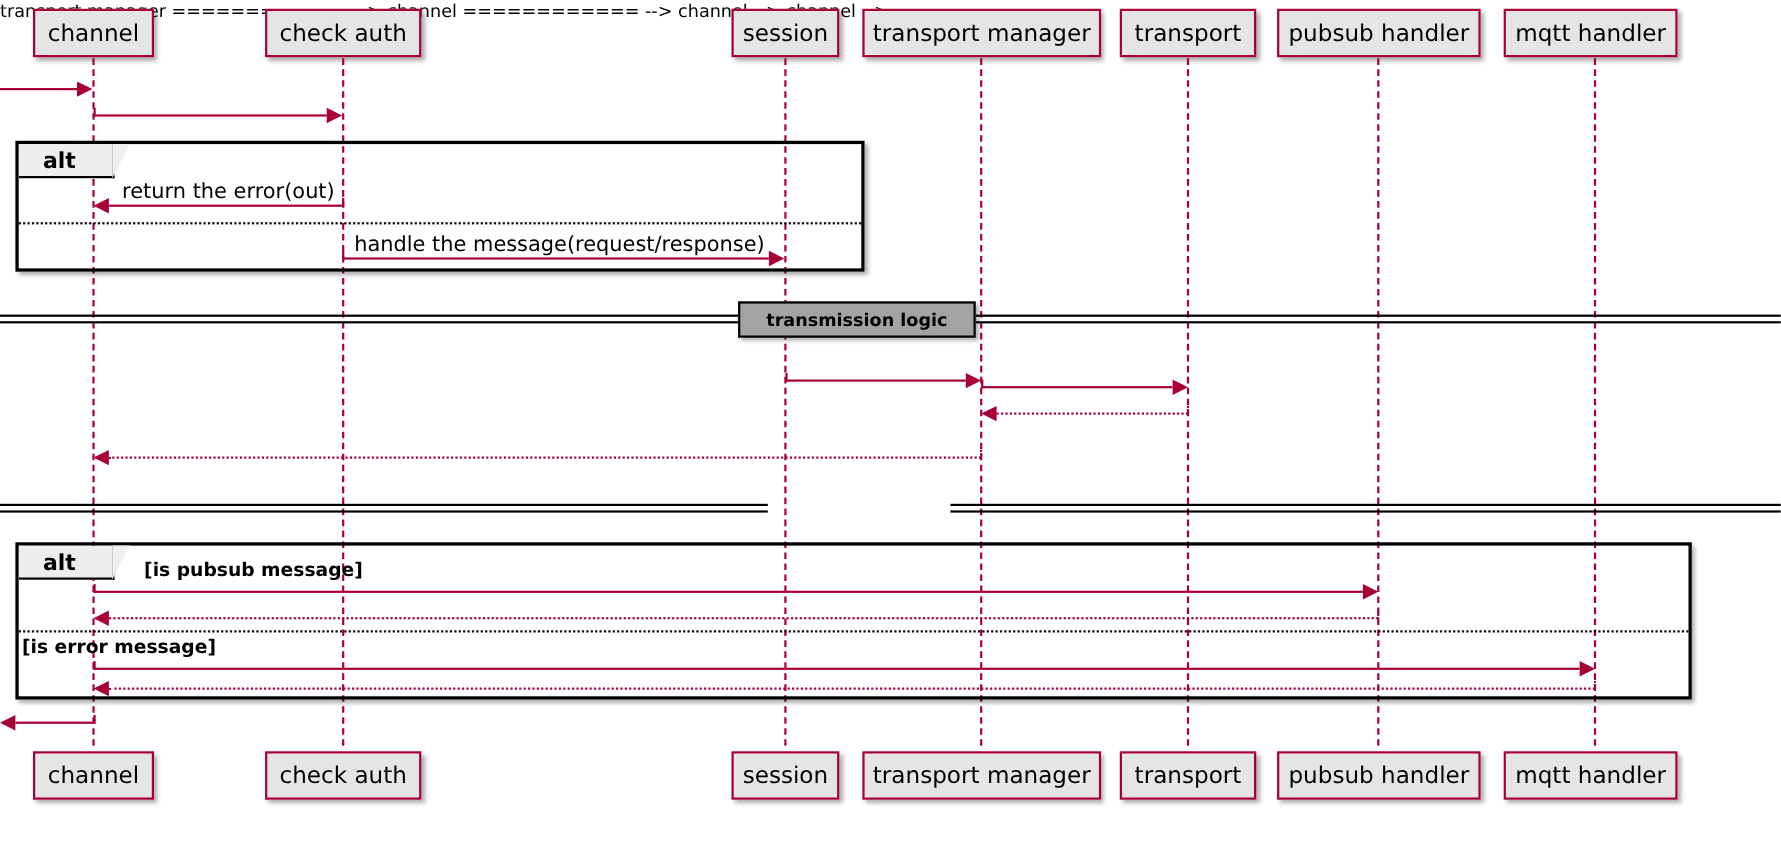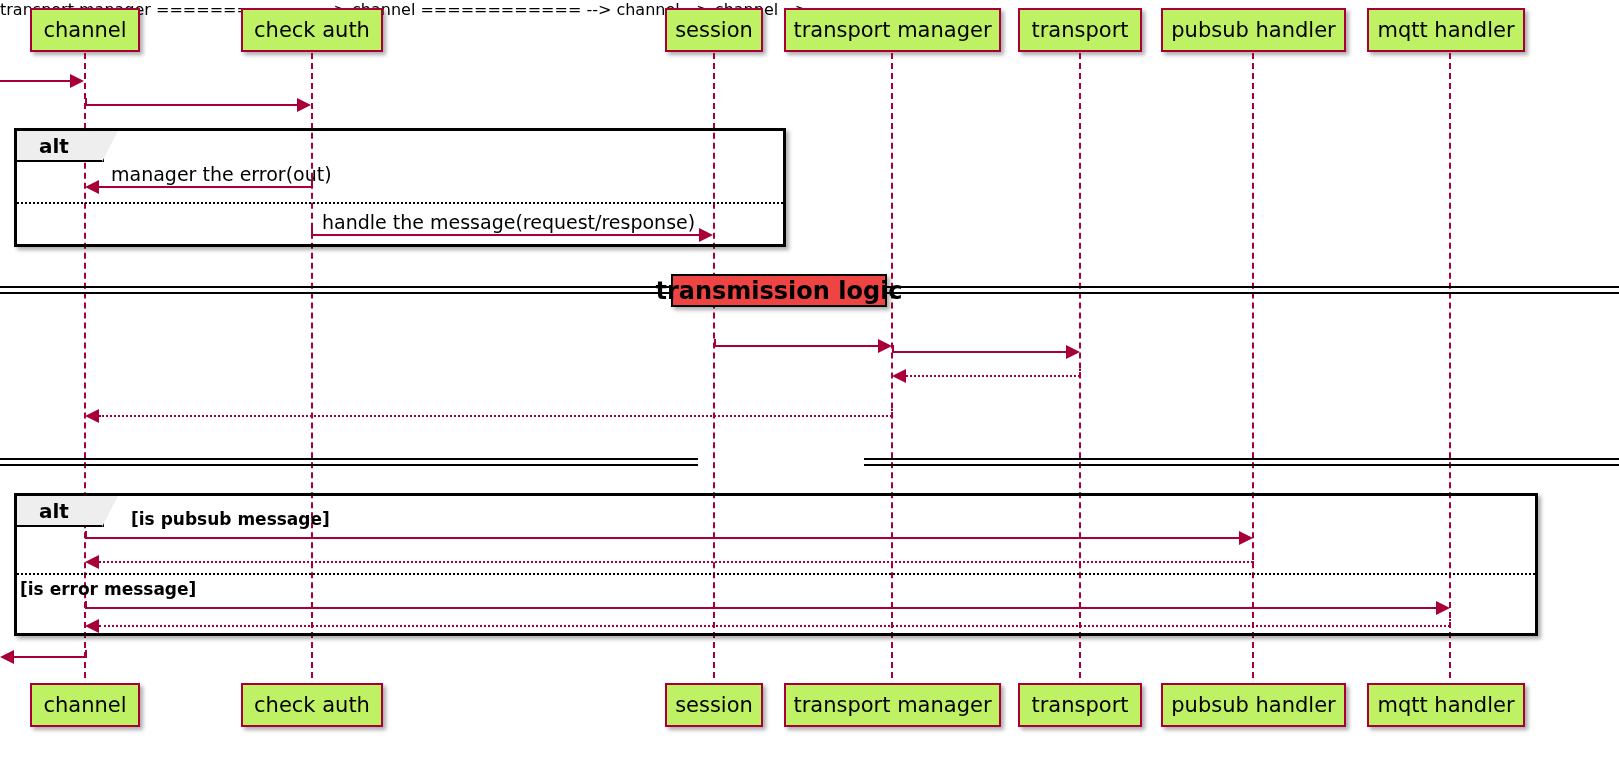--- a/index.html
+++ b/index.html
@@ -14,21 +14,21 @@
     width: 1619px;
     height: 774px;
     background: #FFFFFF;
     overflow: hidden;
   }
 
   
   .participant {
     position: absolute;
     box-sizing: border-box;
-    background: #bef264;
+    background: #e5e5e5;
     border: 2px solid #A80036;
     color: #000000;
     font-size: 21px;
     line-height: 1;
     display: flex;
     align-items: center;
     justify-content: center;
     white-space: nowrap;
     box-shadow: 3px 3px 4px rgba(0,0,0,0.32);
     height: 44px;
@@ -135,23 +135,23 @@
 
   
   .sep-line {
     position: absolute;
     height: 0;
     border-top: 2px solid #000000;
   }
   .sep-box {
     position: absolute;
     box-sizing: border-box;
-    background: #ef4444;
+    background: #a3a3a3;
     border: 2px solid #000000;
-    font-size: 24px;
+    font-size: 16px;
     font-weight: bold;
     color: #000000;
     display: flex;
     align-items: center;
     justify-content: center;
     white-space: nowrap;
     box-shadow: 3px 3px 4px rgba(0,0,0,0.32);
     height: 33px;
     padding: 0 12px;
   }
@@ -188,21 +188,21 @@
   <div class="msg-line" style="left:85px; top:104px; width:212px;"></div>
   <div class="arrowhead right" style="left:297px; top:98px;"></div>
 
   
   <div class="group-frame" style="left:14px; top:128px; width:772px; height:119px;"></div>
   <div class="group-tab-clip" style="left:17px; top:131px; width:104px; height:33px;">
     <div class="group-tab" style="left:0px; top:0px; width:87px;">alt</div>
   </div>
 
   
-  <div class="msg-label" style="left:111px; top:165px;">manager the error(out)</div>
+  <div class="msg-label" style="left:111px; top:165px;">return the error(out)</div>
   <div class="msg-stub" style="left:311px; top:180px; height:8px;"></div>
   <div class="msg-line" style="left:99px; top:186px; width:213px;"></div>
   <div class="arrowhead left" style="left:85px; top:180px;"></div>
 
   
   <div class="group-divider" style="left:17px; top:202px; width:766px;"></div>
 
   
   <div class="msg-label" style="left:322px; top:213px;">handle the message(request/response)</div>
   <div class="msg-stub" style="left:311px; top:228px; height:8px;"></div>

